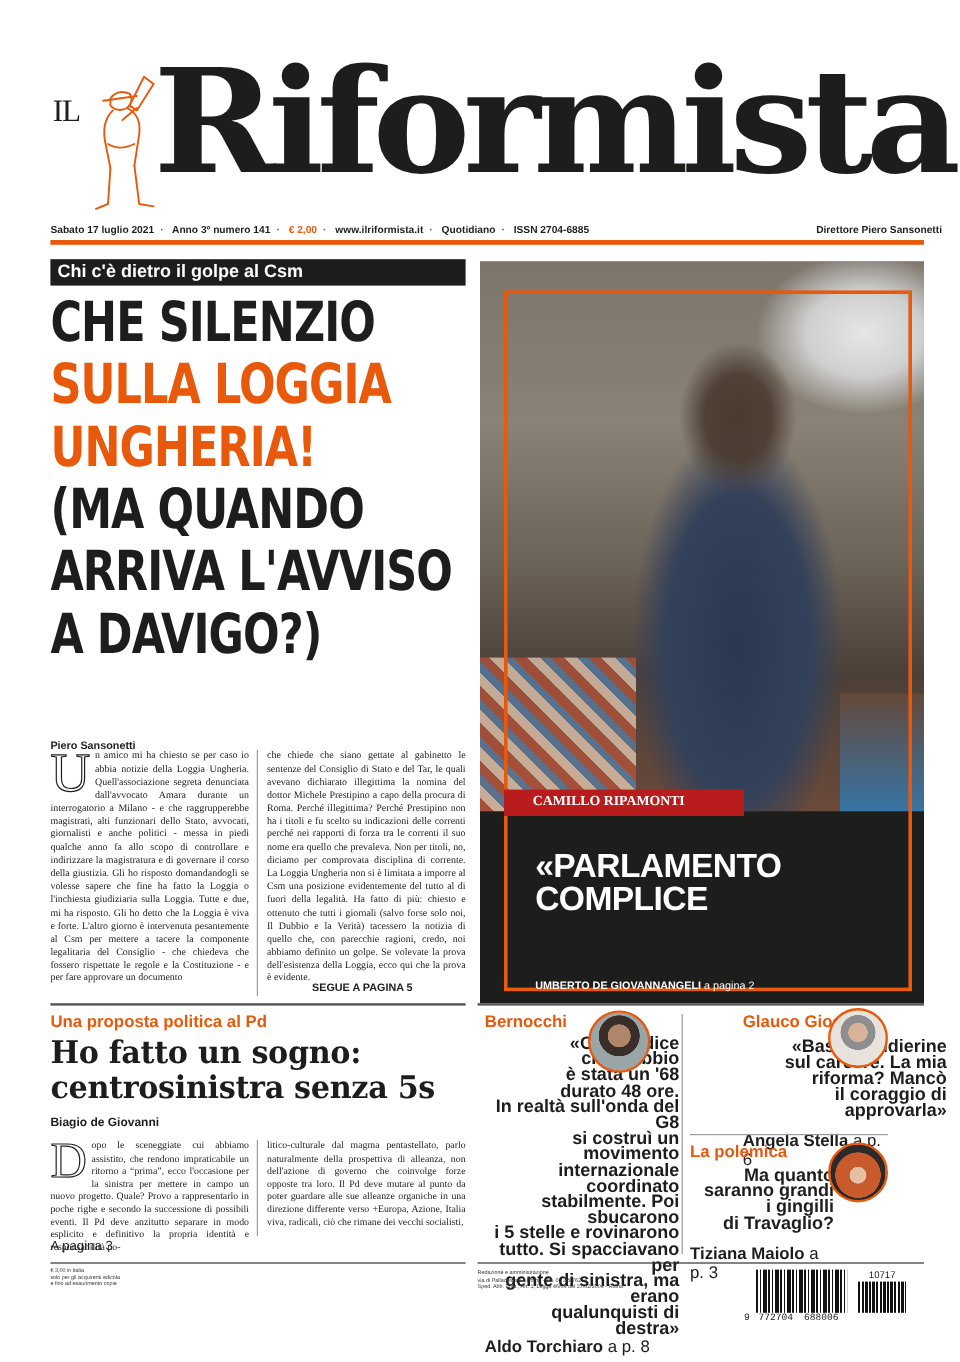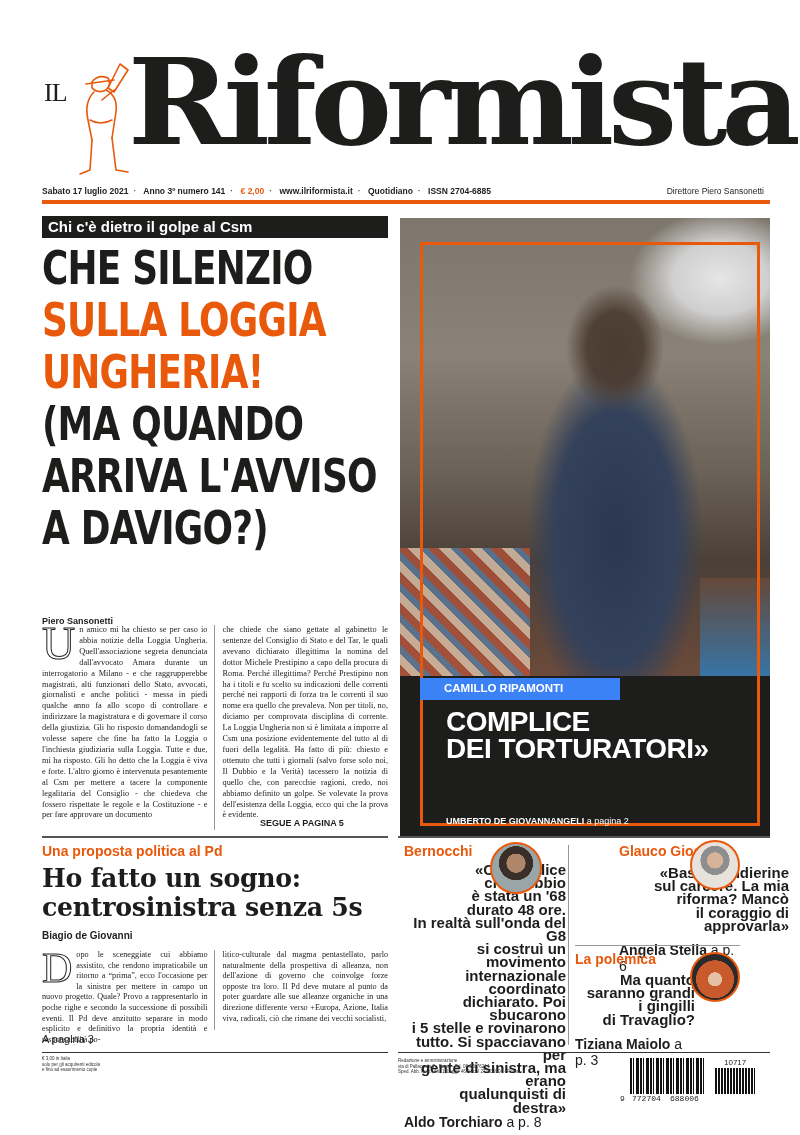--- a/index.html
+++ b/index.html
@@ -7,21 +7,21 @@
   body { position: relative; font-family: "Liberation Sans", sans-serif; color: #1d1d1b; }
 
   
   .masthead { position: absolute; left: 40px; top: 60px; width: 730px; height: 120px; }
   .il { position: absolute; left: 4px; top: 18px; font-family: "Liberation Serif", serif; font-size: 26px; color: #1d1d1b; letter-spacing: -1px; }
   .logo-figure { position: absolute; left: 30px; top: 0px; width: 62px; height: 118px; }
   .logo-title { position: absolute; left: 88px; top: -18px; font-family: "DejaVu Serif", serif; font-weight: bold; font-size: 120px; letter-spacing: -6px; color: #1d1d1b; line-height: 1; transform: scaleX(1.02); transform-origin: left top; }
   .infoline { position: absolute; left: 42px; top: 186px; font-size: 8.5px; font-weight: bold; color: #1d1d1b; white-space: nowrap; }
   .infoline .price { color: #e8590c; }
   .infoline .sep { margin: 0 5px; color: #555; }
-  .director { position: absolute; right: 36px; top: 186px; font-size: 8.5px; font-weight: normal; text-align: center; }
+  .director { position: absolute; right: 15px; top: 186px; font-size: 8.5px; font-weight: bold; text-align: center; }
   .orange-rule { position: absolute; left: 42px; top: 200px; width: 728px; height: 4px; background: #e8590c; }
 
   
   .kicker { position: absolute; left: 42px; top: 216px; width: 346px; height: 22px; background: #1d1d1b; color: #fff; font-weight: bold; font-size: 15px; padding: 2px 6px; }
   .headline { position: absolute; left: 42px; top: 242px; width: 350px; font-family: "DejaVu Sans", sans-serif; font-weight: bold; font-size: 46px; line-height: 52px; letter-spacing: -1px; transform: scaleX(0.78); transform-origin: left top; white-space: nowrap; }
   .headline .l { display: block; }
   .headline .orange { color: #e8590c; }
   .byline-main { position: absolute; left: 42px; top: 616px; font-size: 9px; font-weight: bold; }
   .article-cols { position: absolute; left: 42px; top: 625px; width: 346px; height: 205px; display: flex; gap: 8px; }
   .col { flex: 1; font-family: "Liberation Serif", serif; font-size: 8.3px; line-height: 10.9px; text-align: justify; color: #222; }
@@ -32,21 +32,21 @@
   
   .photo-block { position: absolute; left: 400px; top: 218px; width: 370px; height: 618px; background: #1d1d1b; }
   .photo { position: absolute; left: 0; top: 0; width: 370px; height: 458px; background:
       radial-gradient(ellipse 70px 90px at 215px 130px, #4a3a30 0%, rgba(74,58,48,0.9) 40%, transparent 70%),
       radial-gradient(ellipse 110px 230px at 215px 320px, #2b3750 0%, #34415a 55%, transparent 80%),
       radial-gradient(ellipse 120px 90px at 320px 60px, #e6e6e6 0%, #cfcfcf 40%, transparent 75%),
       linear-gradient(180deg, #7d766c 0%, #8a8276 30%, #6b6258 55%, #4b4038 75%, #6b4a3a 100%); }
   .photo .blanket { position: absolute; left: 0; top: 330px; width: 130px; height: 128px; background: repeating-linear-gradient(45deg, #b7533a 0 8px, #e9cdb4 8px 16px, #5a7fa6 16px 22px); opacity: 0.75; }
   .photo .blanket2 { position: absolute; right: 0; top: 360px; width: 70px; height: 98px; background: linear-gradient(180deg, #6a4a3a, #2a7fc0); opacity: 0.8; }
   .photo-frame { position: absolute; left: 20px; top: 24px; width: 340px; height: 584px; border: 3px solid #e8590c; }
-  .caption-tag { position: absolute; left: 20px; top: 460px; width: 200px; height: 22px; background: #3b82f6; color: #fff; font-weight: bold; font-size: 11.5px; padding: 4px 0 0 24px; }
+  .caption-tag { position: absolute; left: 20px; top: 440px; width: 200px; height: 22px; background: #b91c1c; color: #fff; font-weight: bold; font-size: 11.5px; padding: 4px 0 0 24px; font-family: Liberation Serif, serif; }
   .quote-head { position: absolute; left: 46px; top: 490px; color: #fff; font-weight: bold; font-size: 28px; line-height: 27px; letter-spacing: -0.5px; }
   .quote-head .l { display: block; }
   .photo-byline { position: absolute; left: 46px; top: 598px; color: #fff; font-size: 9px; }
   .photo-byline b { font-weight: bold; }
 
   
   .divider-top { position: absolute; left: 42px; top: 836px; width: 346px; height: 2px; background: #555; }
   .b-kicker { position: absolute; left: 42px; top: 843px; font-size: 14px; font-weight: bold; color: #e8590c; }
   .b-headline { position: absolute; left: 42px; top: 864px; font-family: "DejaVu Serif", serif; font-weight: bold; font-size: 26px; line-height: 29px; letter-spacing: -0.3px; transform: scaleX(0.97); transform-origin: left top; white-space: nowrap; }
   .b-headline .l { display: block; }
@@ -133,22 +133,22 @@
 <div class="segue">SEGUE A PAGINA 5</div>
 
 <div class="photo-block">
   <div class="photo">
     <div class="blanket"></div>
     <div class="blanket2"></div>
   </div>
   <div class="photo-frame"></div>
   <div class="caption-tag">CAMILLO RIPAMONTI</div>
   <div class="quote-head">
+    <span class="l">«PARLAMENTO</span>
     <span class="l">COMPLICE</span>
-    <span class="l">DEI TORTURATORI»</span>
   </div>
   <div class="photo-byline">
     <b>UMBERTO DE GIOVANNANGELI</b> <span>a pagina 2</span>
   </div>
 </div>
 
 <div class="divider-top"></div>
 <div class="b-kicker">Una proposta politica al Pd</div>
 <h2 class="b-headline">
   <span class="l">Ho fatto un sogno:</span>
@@ -167,21 +167,21 @@
 <div class="side" style="left:404px; top:843px; width:162px;">
   <div class="side-name">Bernocchi</div>
   <div class="side-quote" style="margin-top:4px;">
     <span class="l">«C'è chi dice</span>
     <span class="l">che Dubbio</span>
     <span class="l">è stata un '68</span>
     <span class="l">durato 48 ore.</span>
     <span class="l">In realtà sull'onda del G8</span>
     <span class="l">si costruì un movimento</span>
     <span class="l">internazionale coordinato</span>
-    <span class="l">dichiarato. Poi sbucarono</span>
+    <span class="l">stabilmente. Poi sbucarono</span>
     <span class="l">i 5 stelle e rovinarono</span>
     <span class="l">tutto. Si spacciavano per</span>
     <span class="l">gente di sinistra, ma erano</span>
     <span class="l">qualunquisti di destra»</span>
   </div>
   <div class="side-by" style="margin-top:0;"><b>Aldo Torchiaro</b> <span>a p. 8</span></div>
 </div>
 <div class="avatar av1"></div>
 
 <div class="side" style="left:575px; top:843px; width:120px;margin-left:44px;">

